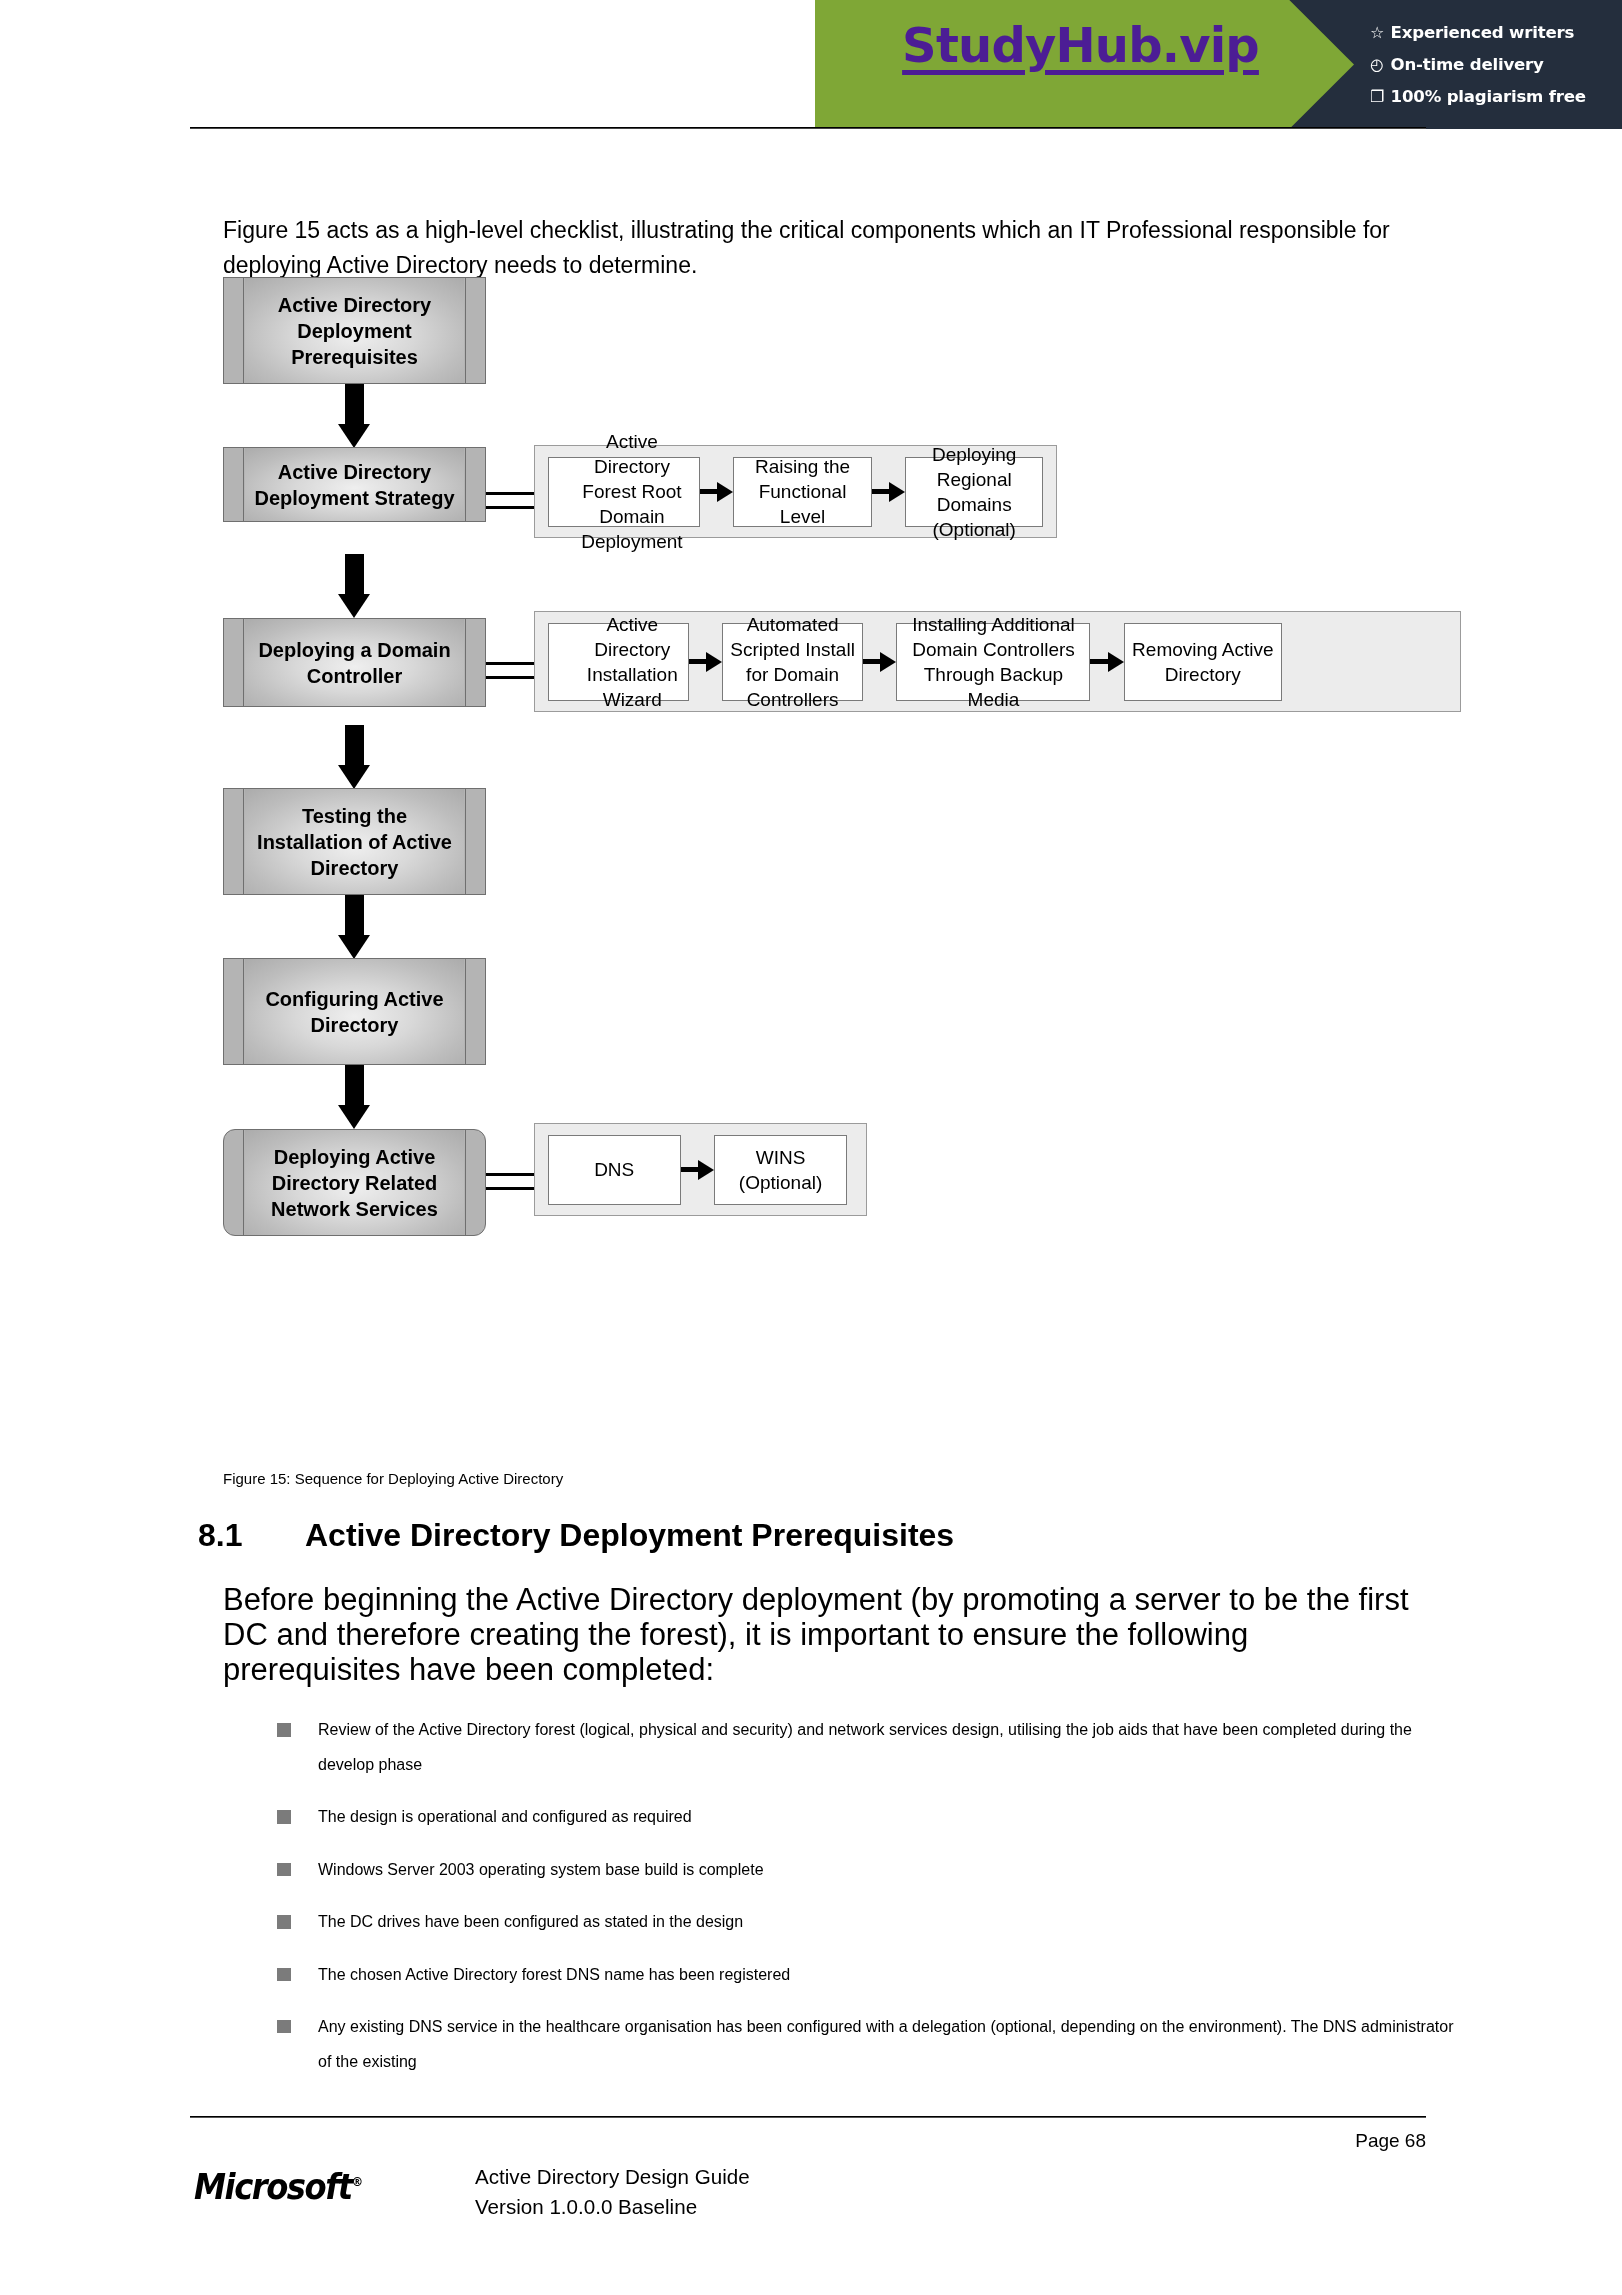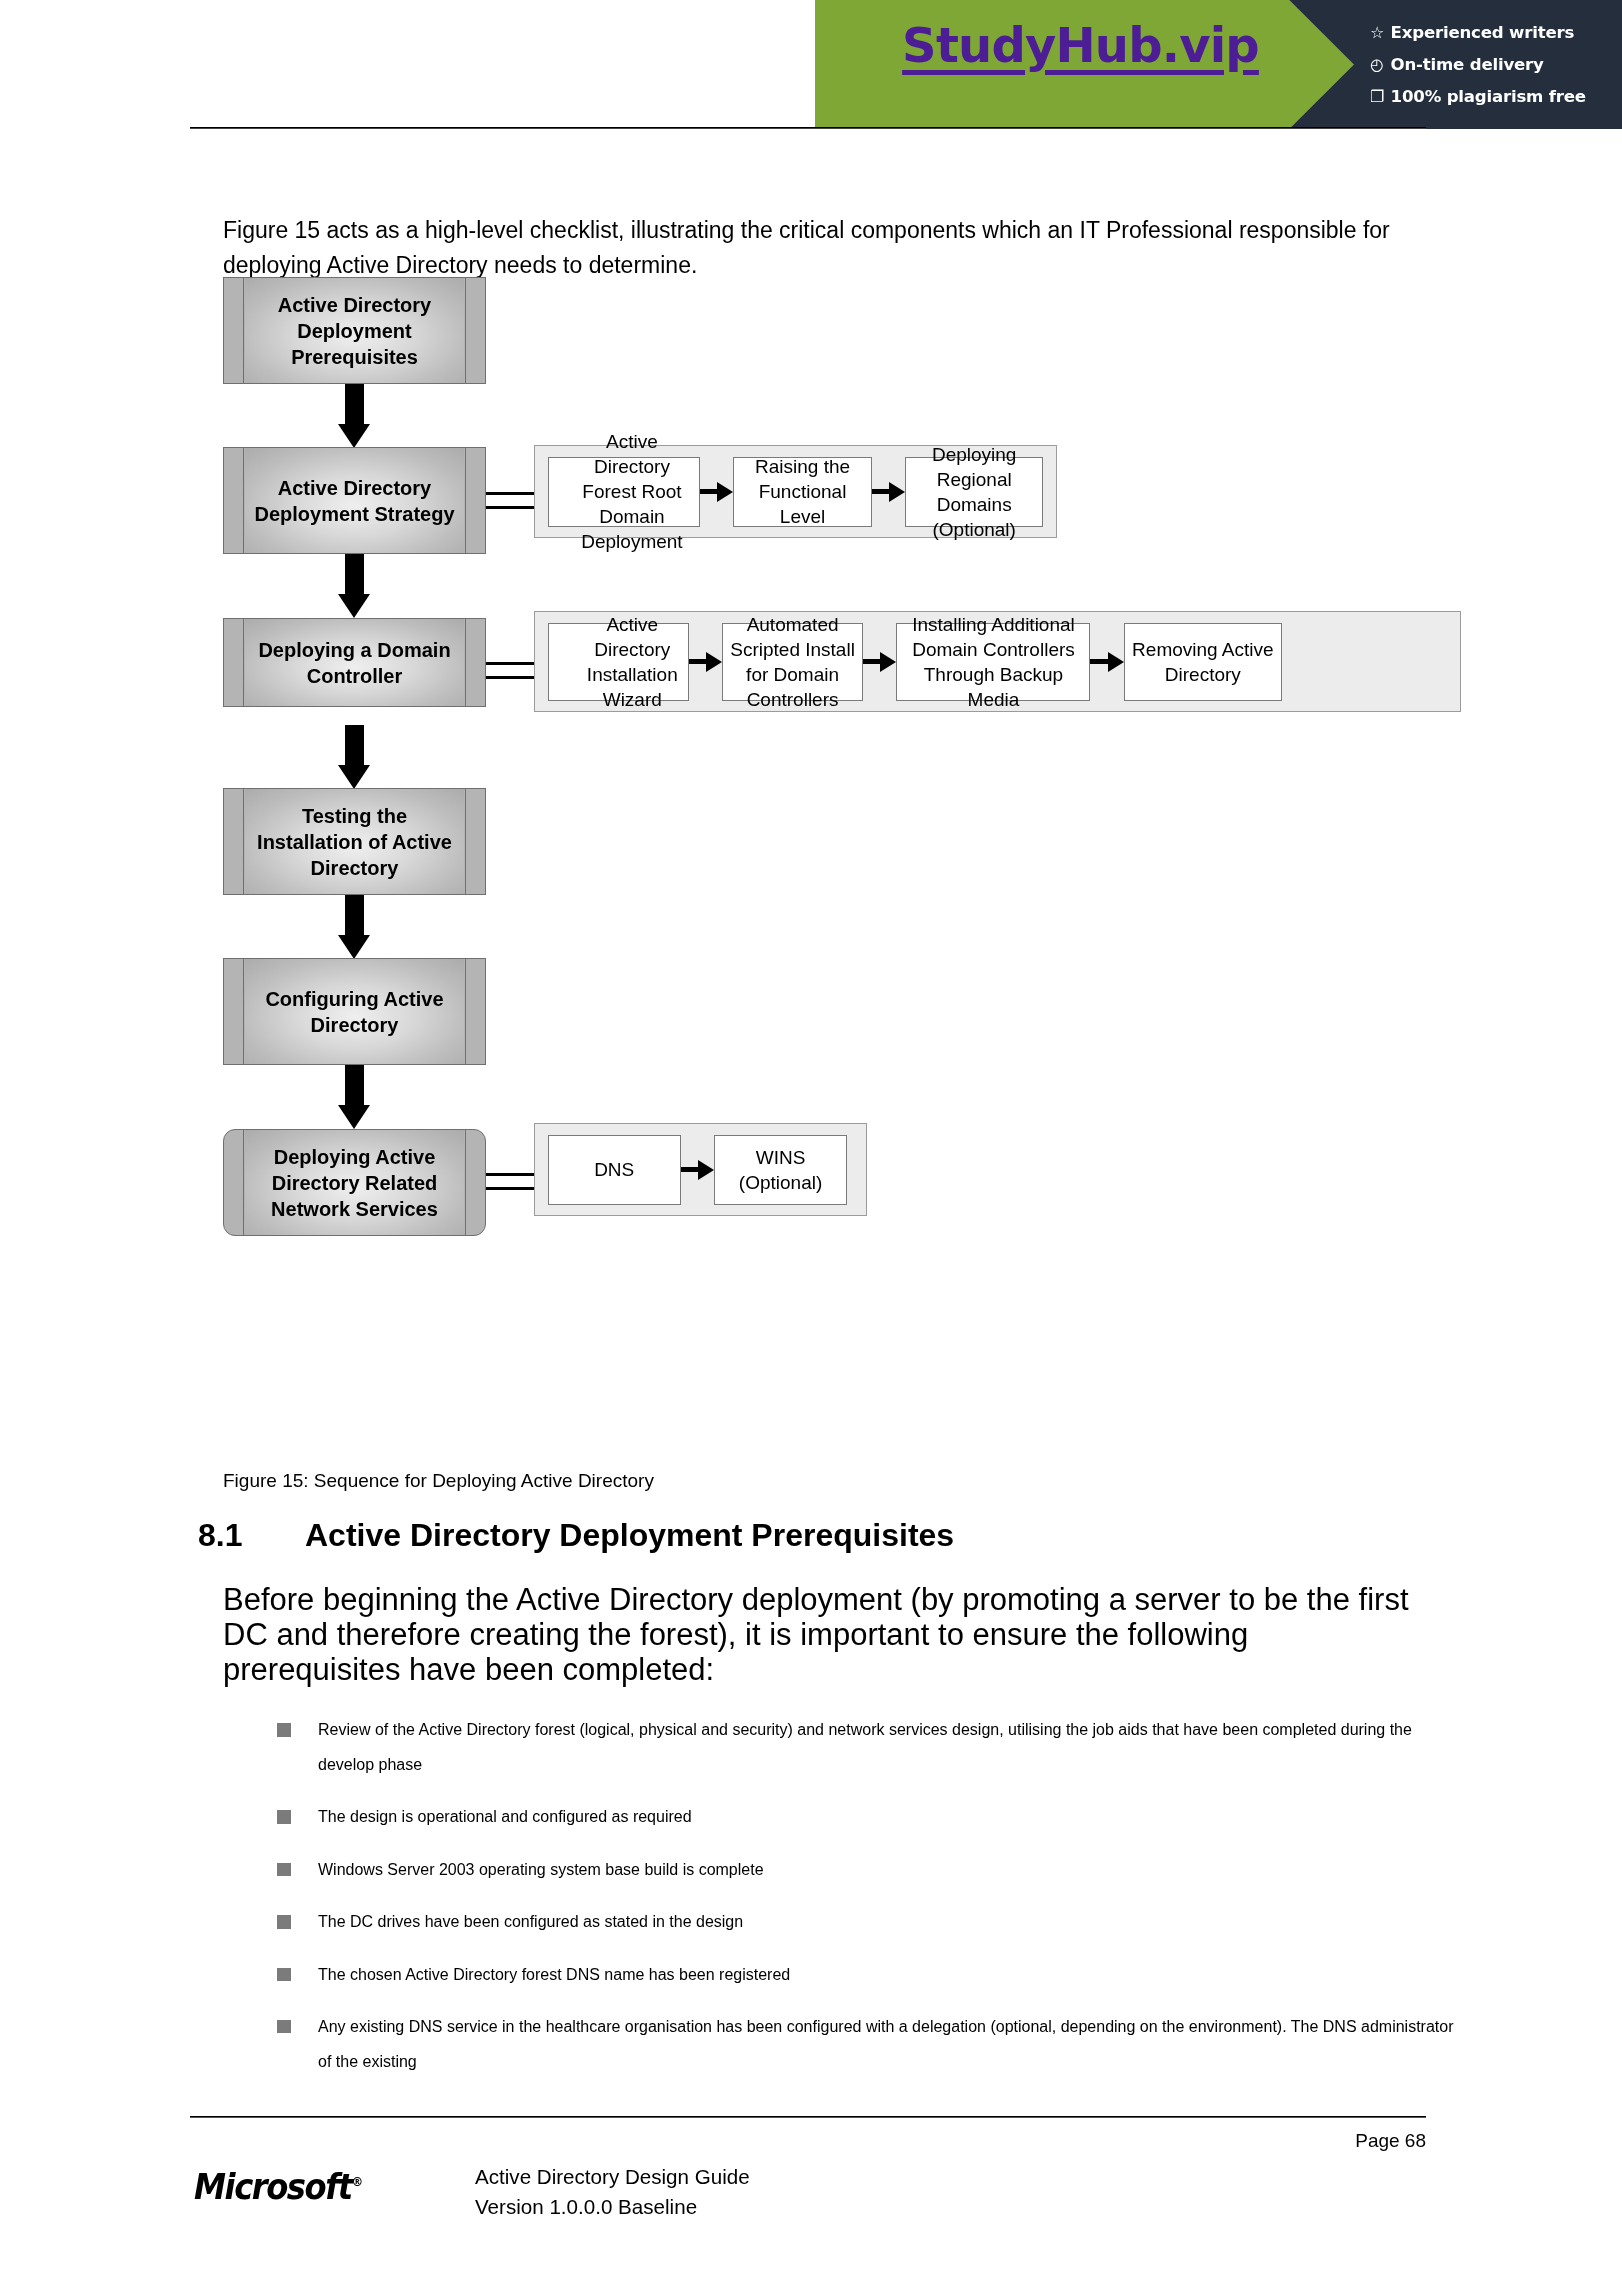--- a/index.html
+++ b/index.html
@@ -218,21 +218,21 @@
     width: 0; height: 0;
     border-top: 10.3px solid transparent;
     border-bottom: 10.3px solid transparent;
     border-left: 16px solid #000;
   }
 
   .fig-caption {
     position: absolute;
     left: 223px;
     top: 1470px;
-    font-size: 19px;
+    font-size: 15px;
   }
 
   
   .sec-head {
     position: absolute;
     left: 198px;
     top: 1517px;
     width: 1244px;
     display: flex;
     font-size: 32px;
@@ -344,21 +344,21 @@
   <div class="main-box" style="top:0; height:107px;">
     <div class="inner">
       <div class="label">Active Directory Deployment Prerequisites</div>
     </div>
   </div>
   <div class="arrow-down" style="top:107px; height:63px;">
     <div class="shaft" style="height:40px;"></div>
     <div class="head" style="top:40px;"></div>
   </div>
 
-  <div class="main-box" style="top:170px; height:107px;">
+  <div class="main-box" style="top:170px; height:75px;">
     <div class="inner">
       <div class="label">Active Directory Deployment Strategy</div>
     </div>
   </div>
   <div class="connector" style="left:263px; top:215px;">
     <div class="l1"></div>
     <div class="l2"></div>
   </div>
   <div class="group" style="left:311px; top:168px; width:523px; height:93px;">
     <div class="sub-box" style="width:155px; height:70px;padding-left:21px;">Active Directory Forest Root Domain Deployment</div>

